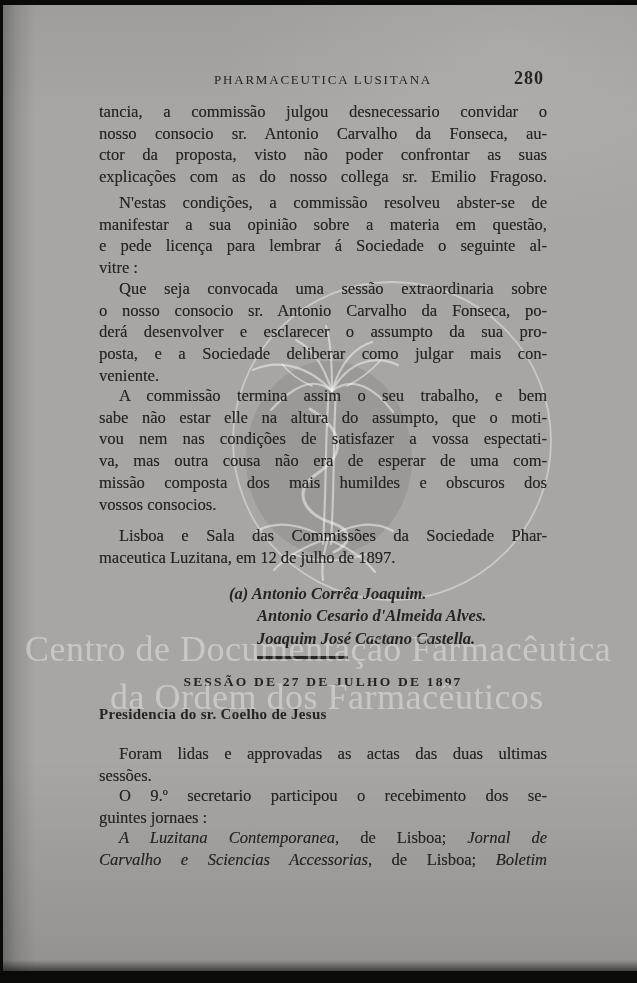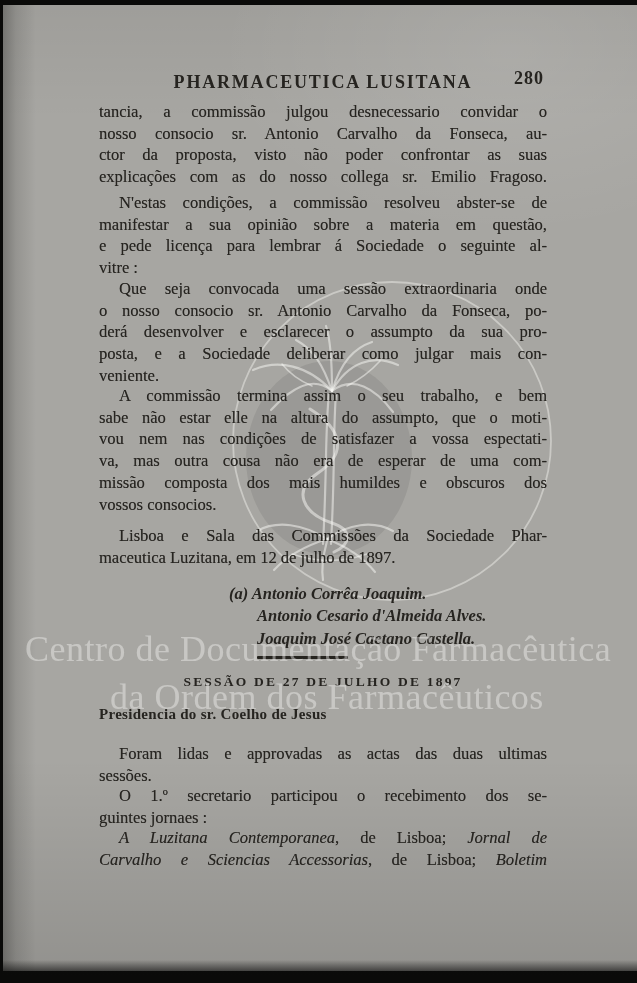--- a/index.html
+++ b/index.html
@@ -12,21 +12,21 @@
            linear-gradient(to bottom, rgba(0,0,0,0.05), rgba(0,0,0,0) 12%, rgba(0,0,0,0) 78%, rgba(0,0,0,0.12)),
            #a7a6a2;}
   .emblem{position:absolute;left:220px;top:265px;pointer-events:none;}
   .content{position:absolute;inset:0;color:#262420;}
   .col{position:absolute;left:97px;width:448px;}
   .body-text{font-size:16.5px;line-height:21.7px;
              text-shadow:0.2px 0.2px 0.3px rgba(34,32,28,0.45);}
   .ln{text-align:justify;text-align-last:justify;white-space:normal;}
   .ln.ind{text-indent:20px;}
   .ln.end{text-align-last:left;}
-  .rh-title{font-size:18px;font-weight:bold;letter-spacing:1.8px;text-align:center;}
+  .rh-title{font-size:13px;font-weight:normal;letter-spacing:1.8px;text-align:center;}
   .rh-page{position:absolute;left:512px;top:64px;font-size:18px;font-weight:bold;letter-spacing:1px;}
   .sig{position:absolute;left:227px;top:579px;font-style:italic;font-weight:600;
        font-size:16.5px;line-height:22.3px;}
   .sig .s2{margin-left:28px;}
   .rule{position:absolute;left:255px;top:652px;width:91px;height:2.5px;background:#26241f;border-radius:1px;}
   .session-h{font-size:13.5px;font-weight:600;letter-spacing:2.2px;text-align:center;}
   .presidency{font-size:15px;font-weight:600;letter-spacing:0.3px;text-align:left;}
   .wm{position:absolute;white-space:nowrap;font-size:36px;letter-spacing:0.5px;
       color:rgba(246,246,242,0.42);pointer-events:none;z-index:5;}
   .edge-top{position:absolute;left:0;top:0;width:100%;height:5px;background:#0a0a09;z-index:8;}
@@ -82,21 +82,21 @@
       </div>
 
       <div class="col body-text" style="top:188px">
         <div class="ln ind">N'estas condições, a commissão resolveu abster-se de</div>
         <div class="ln">manifestar a sua opinião sobre a materia em questão,</div>
         <div class="ln">e pede licença para lembrar á Sociedade o seguinte al-</div>
         <div class="ln end">vitre :</div>
       </div>
 
       <div class="col body-text" style="top:274px">
-        <div class="ln ind">Que seja convocada uma sessão extraordinaria onde</div>
+        <div class="ln ind">Que seja convocada uma sessão extraordinaria sobre</div>
         <div class="ln">o nosso consocio sr. Antonio Carvalho da Fonseca, po-</div>
         <div class="ln">derá desenvolver e esclarecer o assumpto da sua pro-</div>
         <div class="ln">posta, e a Sociedade deliberar como julgar mais con-</div>
         <div class="ln end">veniente.</div>
       </div>
 
       <div class="col body-text" style="top:381px">
         <div class="ln ind">A commissão termina assim o seu trabalho, e bem</div>
         <div class="ln">sabe não estar elle na altura do assumpto, que o moti-</div>
         <div class="ln">vou nem nas condições de satisfazer a vossa espectati-</div>
@@ -120,21 +120,21 @@
 
       <div class="col session-h" style="top:670px">SESSÃO DE 27 DE JULHO DE 1897</div>
       <div class="col presidency" style="top:702px">Presidencia do sr. Coelho de Jesus</div>
 
       <div class="col body-text" style="top:739px">
         <div class="ln ind">Foram lidas e approvadas as actas das duas ultimas</div>
         <div class="ln end">sessões.</div>
       </div>
 
       <div class="col body-text" style="top:781px">
-        <div class="ln ind">O 1.º secretario participou o recebimento dos se-</div>
+        <div class="ln ind">O 9.º secretario participou o recebimento dos se-</div>
         <div class="ln end">guintes jornaes :</div>
       </div>
 
       <div class="col body-text" style="top:823px">
         <div class="ln ind"><i>A Luzitana Contemporanea</i><span>, de Lisboa; </span><i>Jornal de</i></div>
         <div class="ln"><i>Carvalho e Sciencias Accessorias</i><span>, de Lisboa; </span><i>Boletim</i></div>
       </div>
 
     </div>
 

